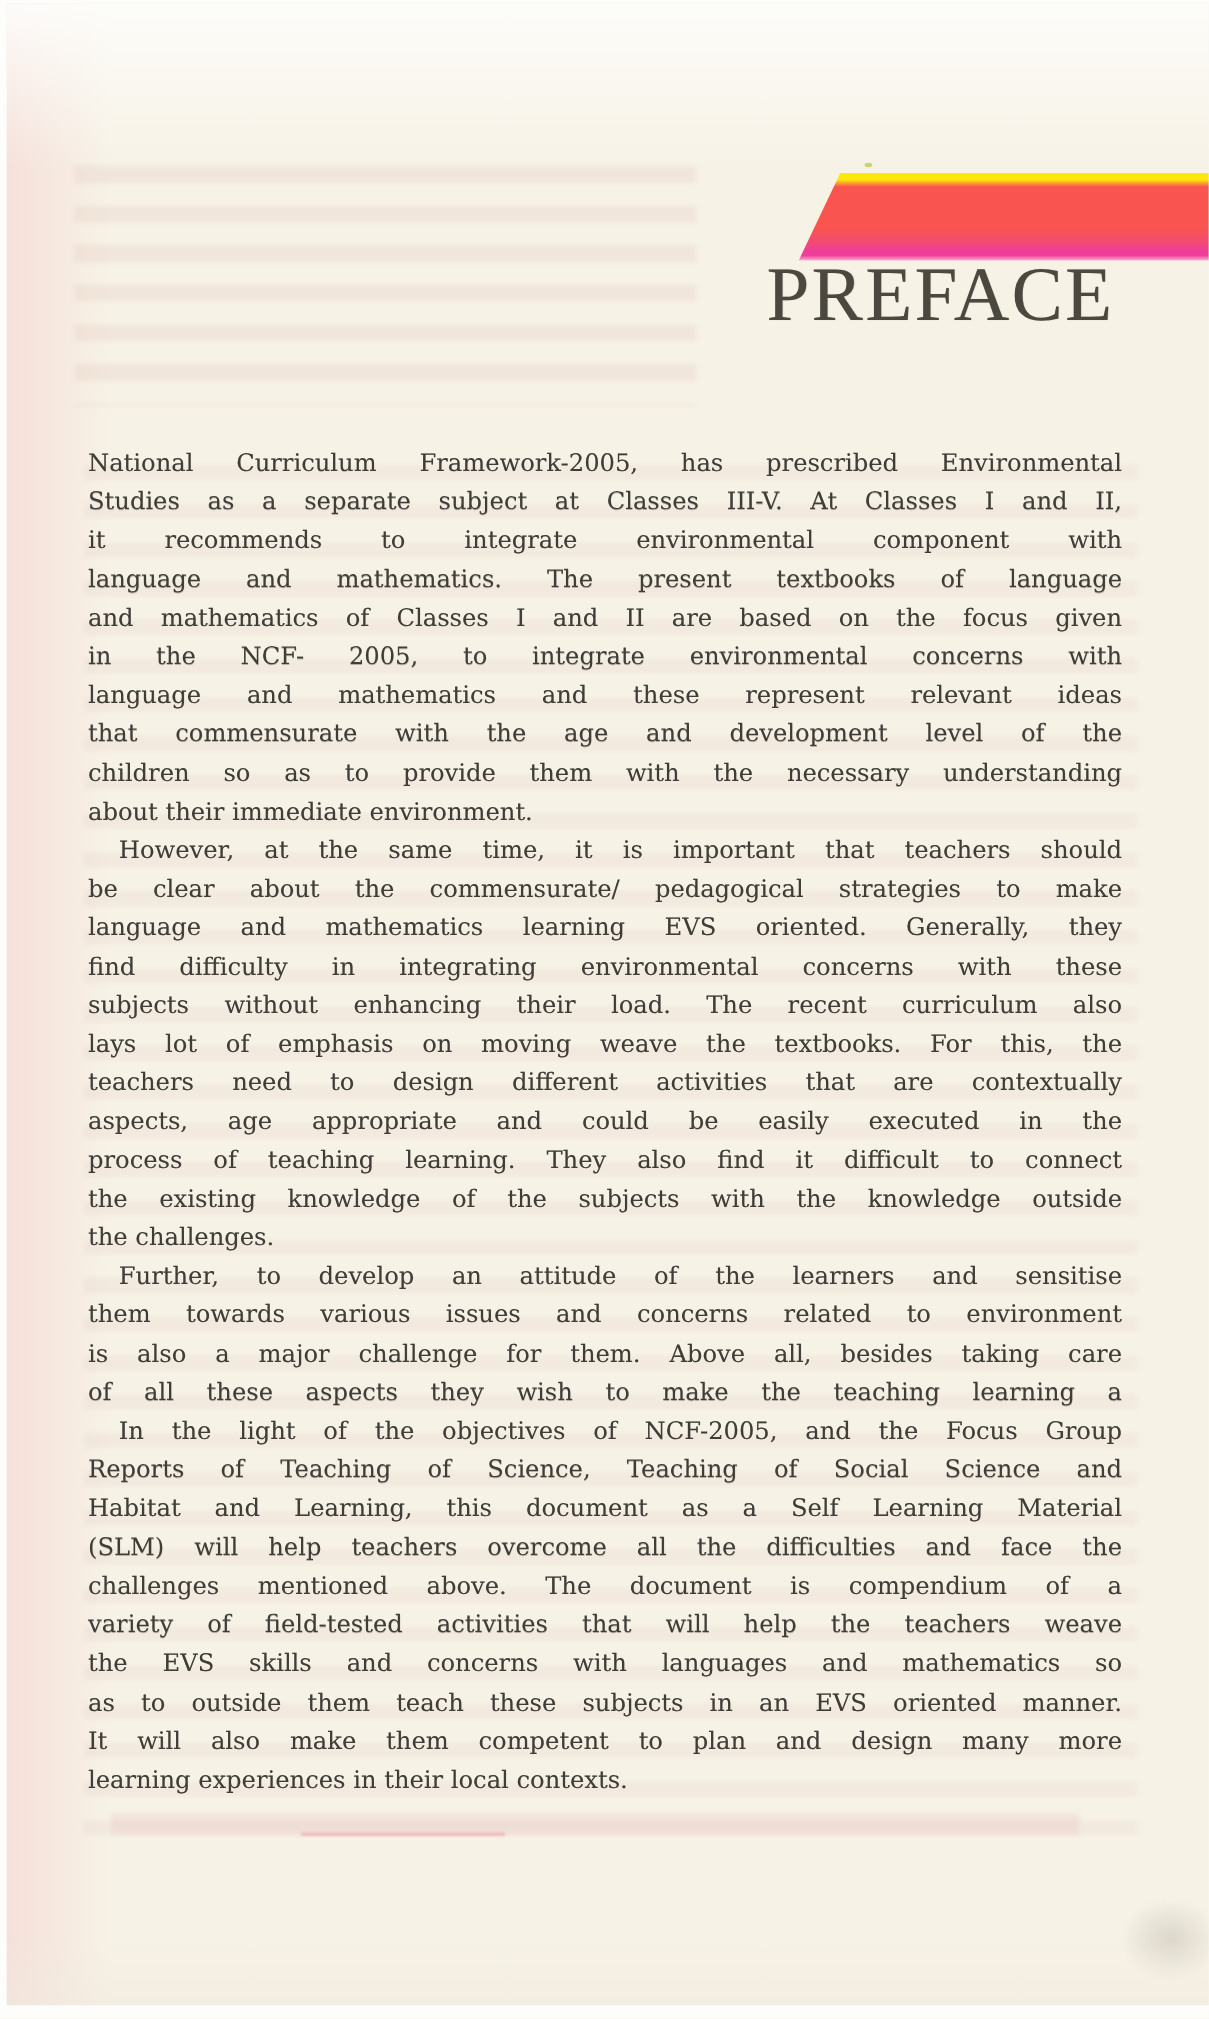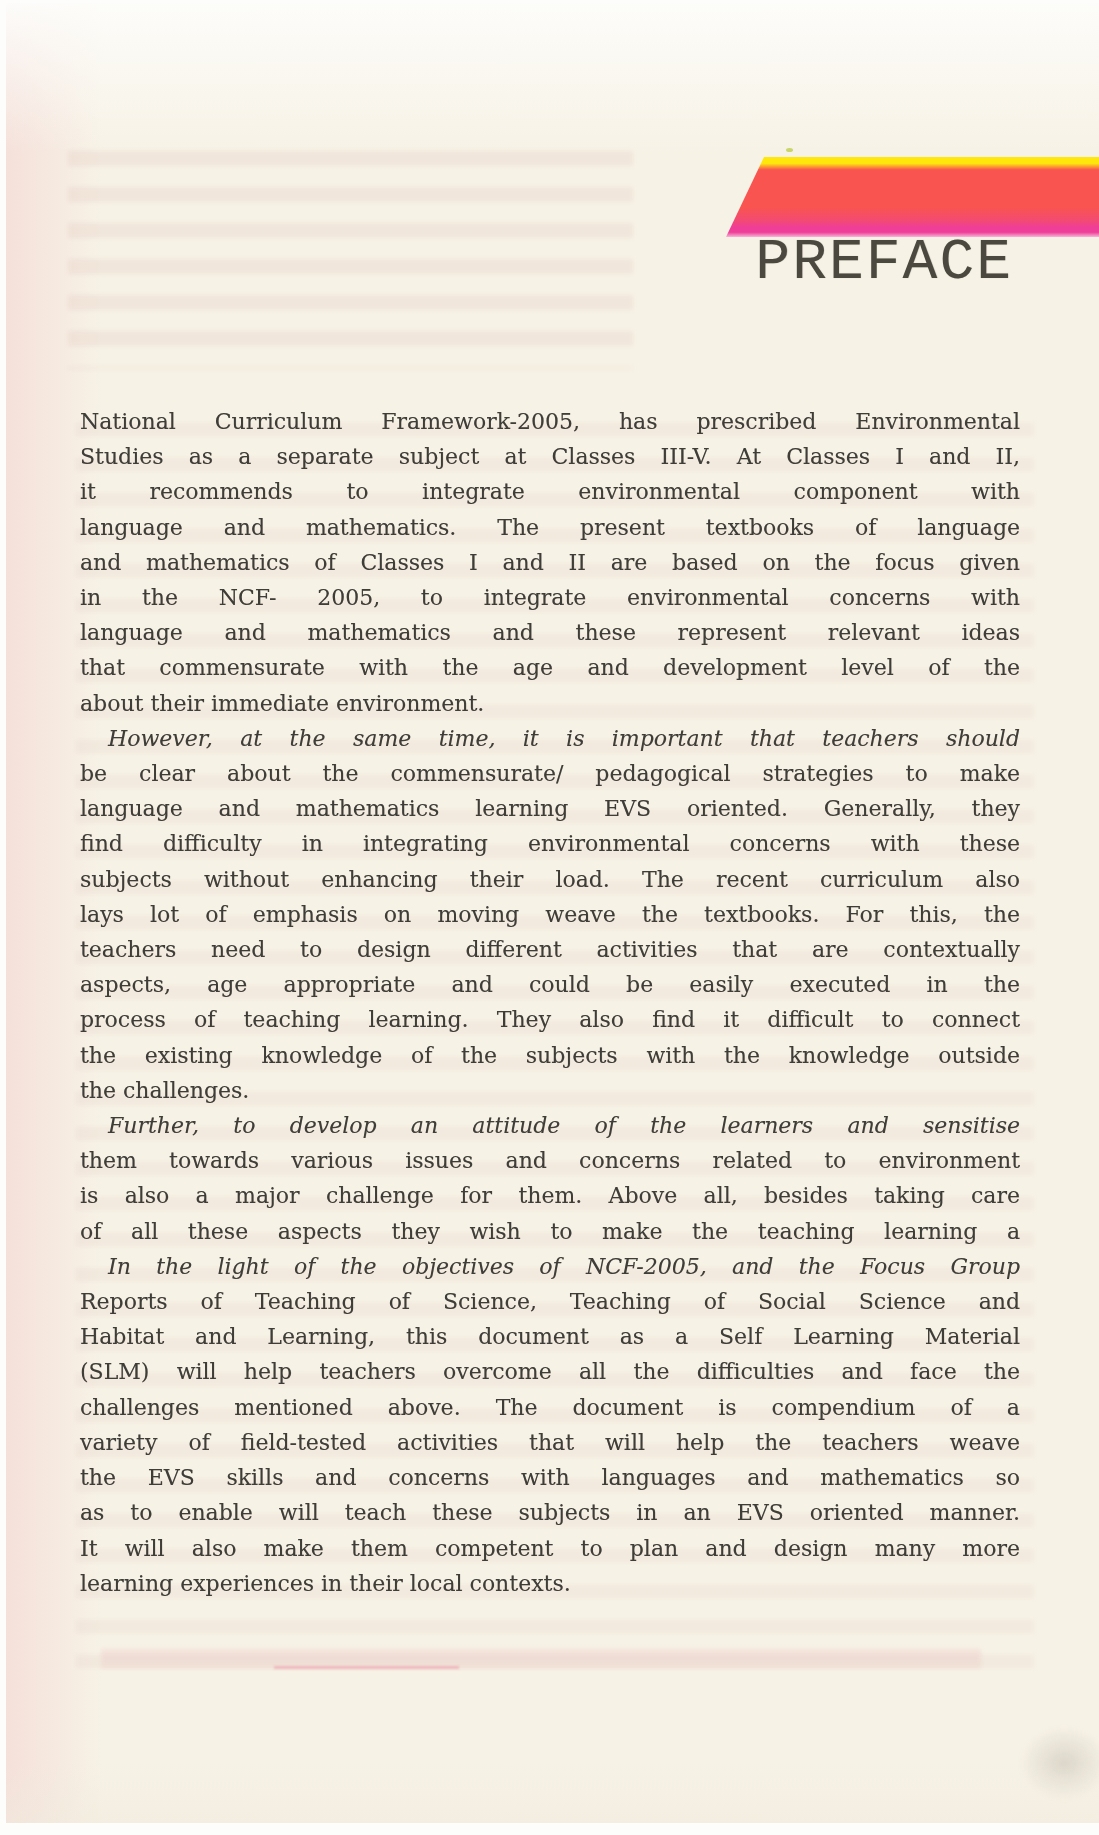--- a/index.html
+++ b/index.html
@@ -30,35 +30,35 @@
     clip-path:polygon(46px 0,100% 0,100% 100%,8px 100%);
     background:linear-gradient(180deg,
       var(--banner-yellow,#ffe70c) 0%,var(--banner-yellow,#ffe70c) 8%,
       var(--banner-red,#f95450) 16%,var(--banner-red,#f95450) 63%,
       #f34a72 79%,
       var(--banner-magenta,#ee3e97) 88%,var(--banner-magenta,#ee3e97) 94%,
       #f8b4d6 100%);
   }
   .page-title{
     position:absolute;top:231px;right:86px;
-    font-family:Liberation Mono, monospace;
-    font-size:58px;line-height:1;letter-spacing:2px;
+    font-family:Liberation Serif, serif;
+    font-size:70px;line-height:1;letter-spacing:2px;
     color:var(--title-ink,#4b493f);
     text-shadow:.3px .3px .8px rgba(75,73,63,.35);
   }
   .body-text{
     position:absolute;left:74px;right:79px;top:401px;
     font-family:"DejaVu Serif","Liberation Serif",serif;
     font-size:22px;line-height:35.2px;
     color:var(--ink,#3f3d38);
     text-shadow:.2px .2px .5px rgba(70,68,62,.35);
   }
   .line{text-align:justify;text-align-last:justify;}
   .line.last{text-align-last:left;}
-  .line.indent{text-indent:28px;font-style:italic;}
+  .line.indent{text-indent:28px;}
   
   .bleed{position:absolute;filter:blur(2px);pointer-events:none;}
   .bleed.top{
     left:62px;top:148px;width:565px;height:218px;
     background:repeating-linear-gradient(180deg,
       rgba(203,158,148,.13) 0 15px,rgba(203,158,148,0) 15px 36px);
   }
   .bleed.mid{
     left:70px;right:65px;top:400px;height:1265px;
     background:repeating-linear-gradient(180deg,
@@ -99,20 +99,21 @@
 
   <div class="body-text">
       <div class="line">National Curriculum Framework-2005, has prescribed Environmental</div>
       <div class="line">Studies as a separate subject at Classes III-V. At Classes I and II,</div>
       <div class="line">it recommends to integrate environmental component with</div>
       <div class="line">language and mathematics. The present textbooks of language</div>
       <div class="line">and mathematics of Classes I and II are based on the focus given</div>
       <div class="line">in the NCF- 2005, to integrate environmental concerns with</div>
       <div class="line">language and mathematics and these represent relevant ideas</div>
       <div class="line">that commensurate with the age and development level of the</div>
+      <div class="line">children so as to provide them with the necessary understanding</div>
       <div class="line last">about their immediate environment.</div>
       <div class="line indent">However, at the same time, it is important that teachers should</div>
       <div class="line">be clear about the commensurate/ pedagogical strategies to make</div>
       <div class="line">language and mathematics learning EVS oriented. Generally, they</div>
       <div class="line">find difficulty in integrating environmental concerns with these</div>
       <div class="line">subjects without enhancing their load. The recent curriculum also</div>
       <div class="line">lays lot of emphasis on moving weave the textbooks. For this, the</div>
       <div class="line">teachers need to design different activities that are contextually</div>
       <div class="line">aspects, age appropriate and could be easily executed in the</div>
       <div class="line">process of teaching learning. They also find it difficult to connect</div>
@@ -122,21 +123,21 @@
       <div class="line">them towards various issues and concerns related to environment</div>
       <div class="line">is also a major challenge for them. Above all, besides taking care</div>
       <div class="line">of all these aspects they wish to make the teaching learning a</div>
       <div class="line indent">In the light of the objectives of NCF-2005, and the Focus Group</div>
       <div class="line">Reports of Teaching of Science, Teaching of Social Science and</div>
       <div class="line">Habitat and Learning, this document as a Self Learning Material</div>
       <div class="line">(SLM) will help teachers overcome all the difficulties and face the</div>
       <div class="line">challenges mentioned above. The document is compendium of a</div>
       <div class="line">variety of field-tested activities that will help the teachers weave</div>
       <div class="line">the EVS skills and concerns with languages and mathematics so</div>
-      <div class="line">as to enable will teach these subjects in an EVS oriented manner.</div>
+      <div class="line">as to outside them teach these subjects in an EVS oriented manner.</div>
       <div class="line">It will also make them competent to plan and design many more</div>
       <div class="line last">learning experiences in their local contexts.</div>
     </div>
 
   <div class="bleed bottom-line"></div>
   <div class="bleed pink-dash"></div>
   <div class="corner-smudge"></div>
   <div class="tint-bottom"></div>
 </div>
 

